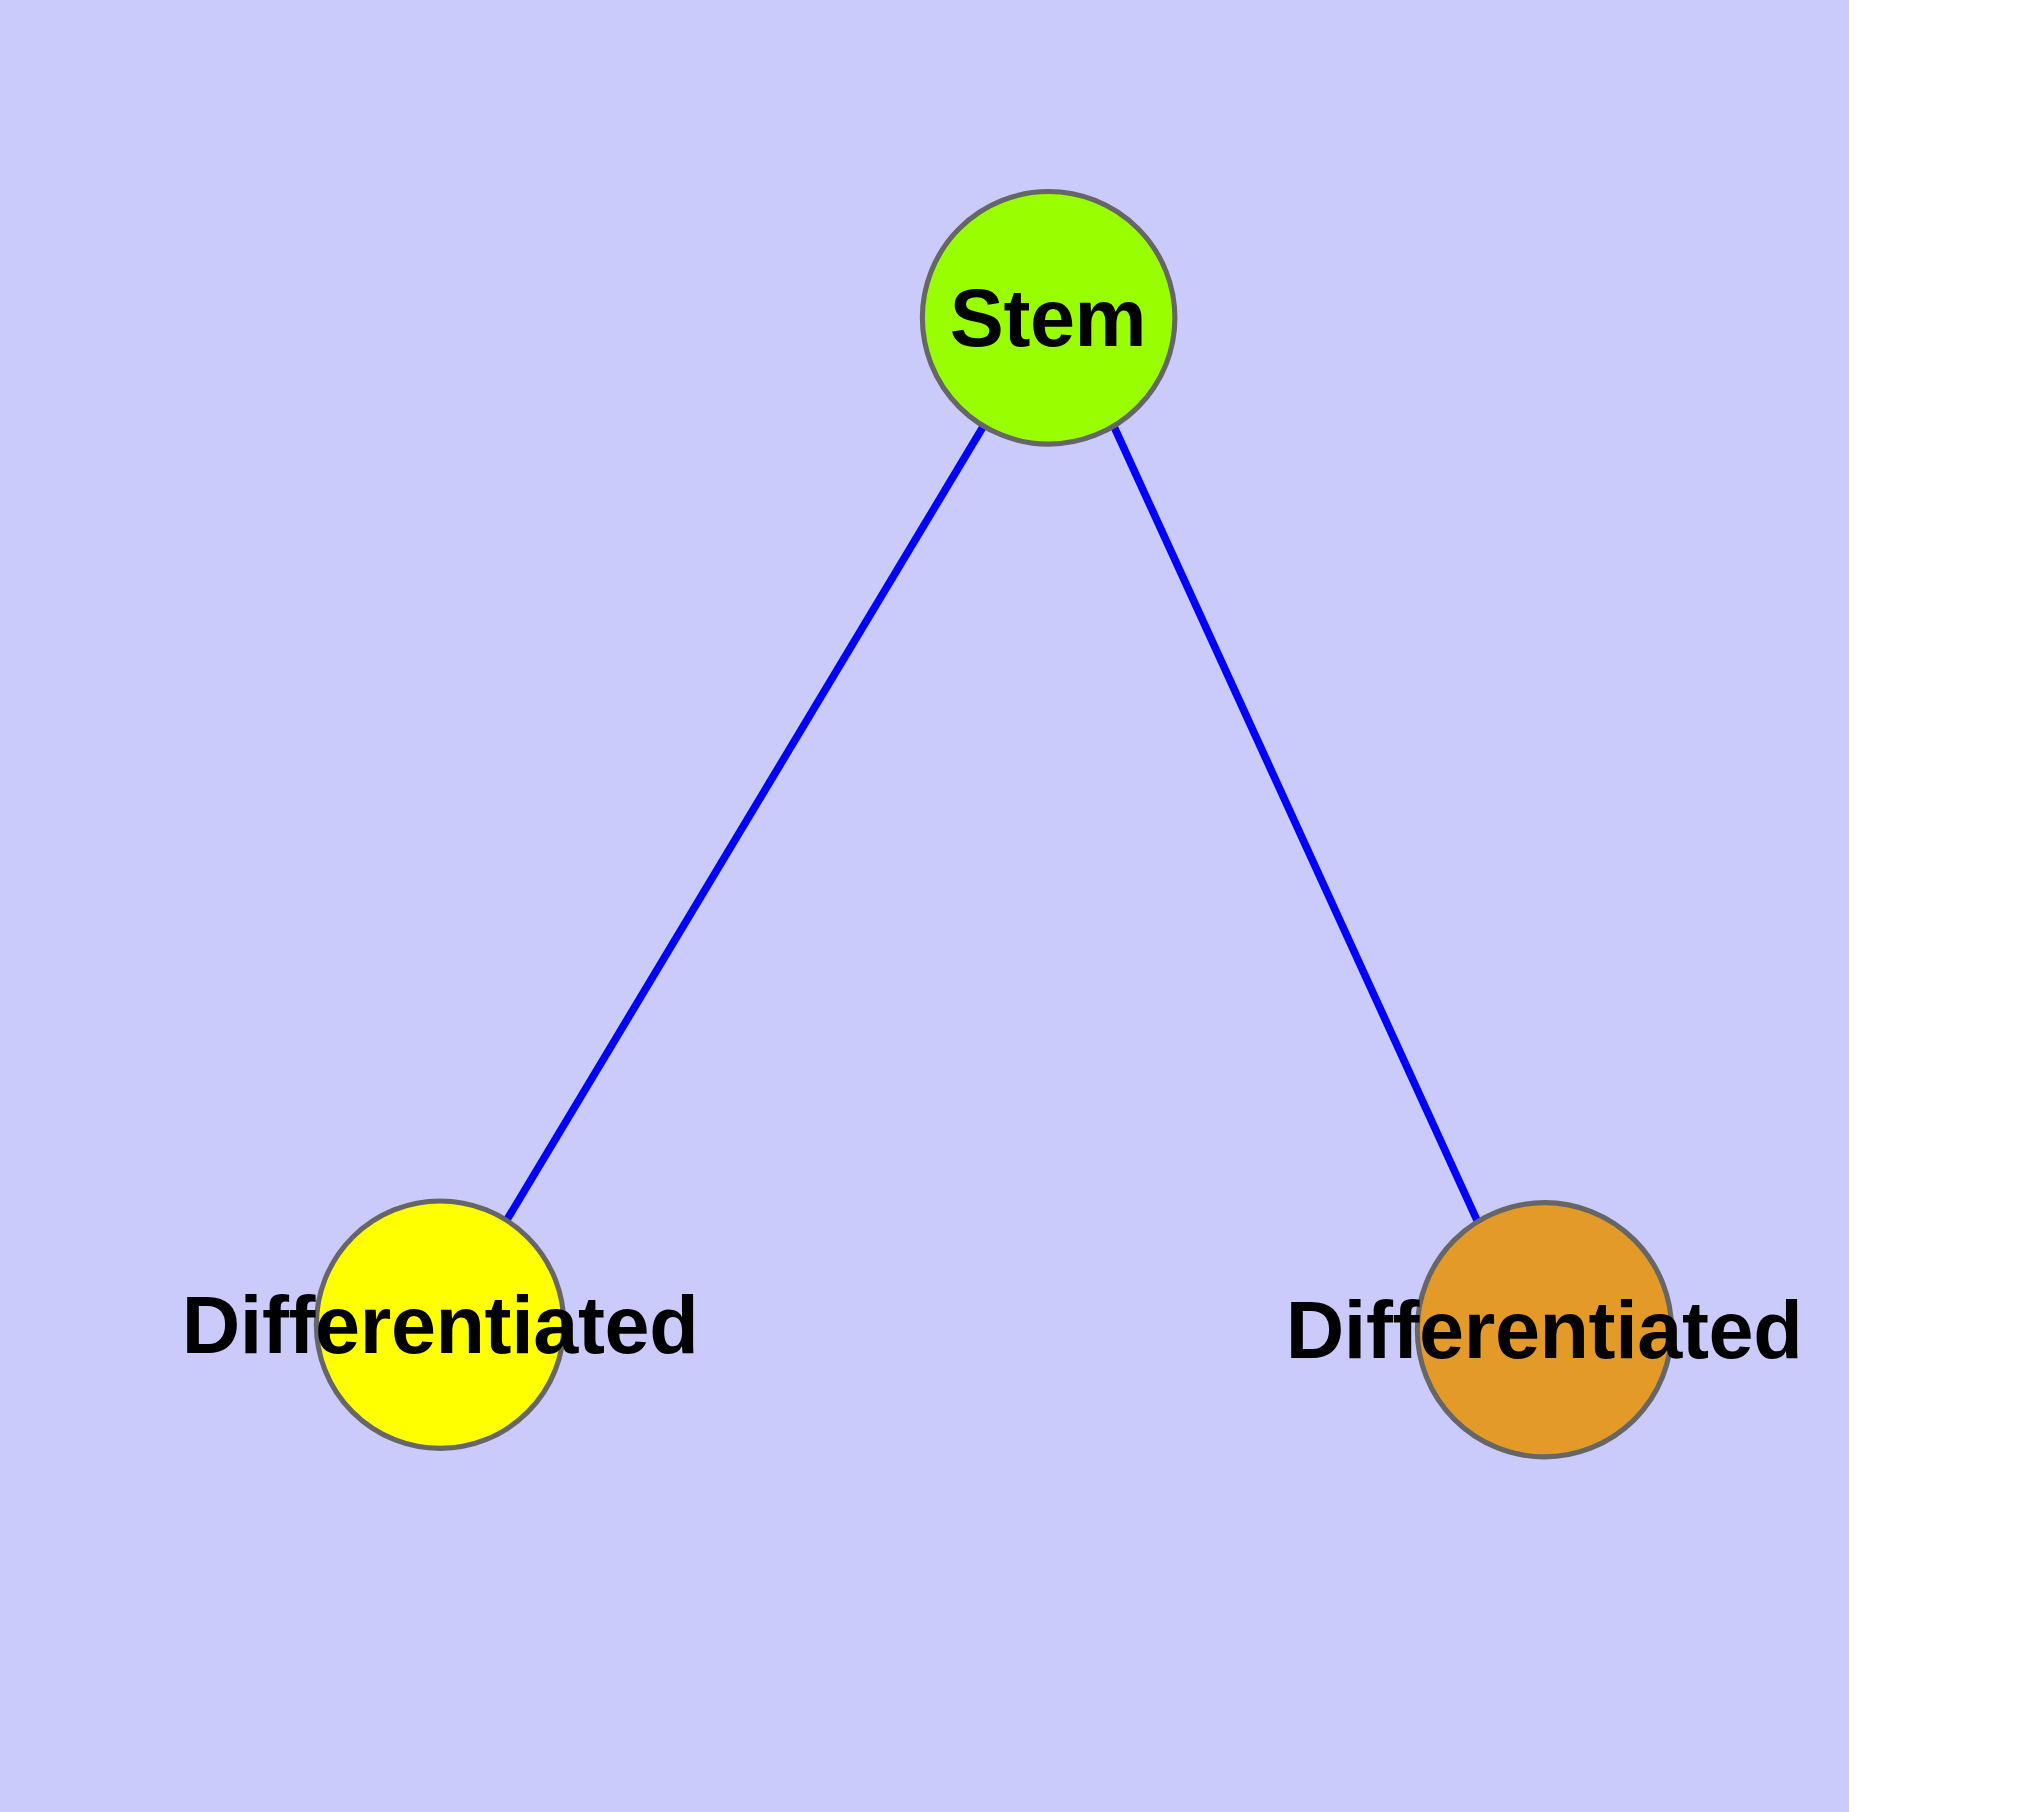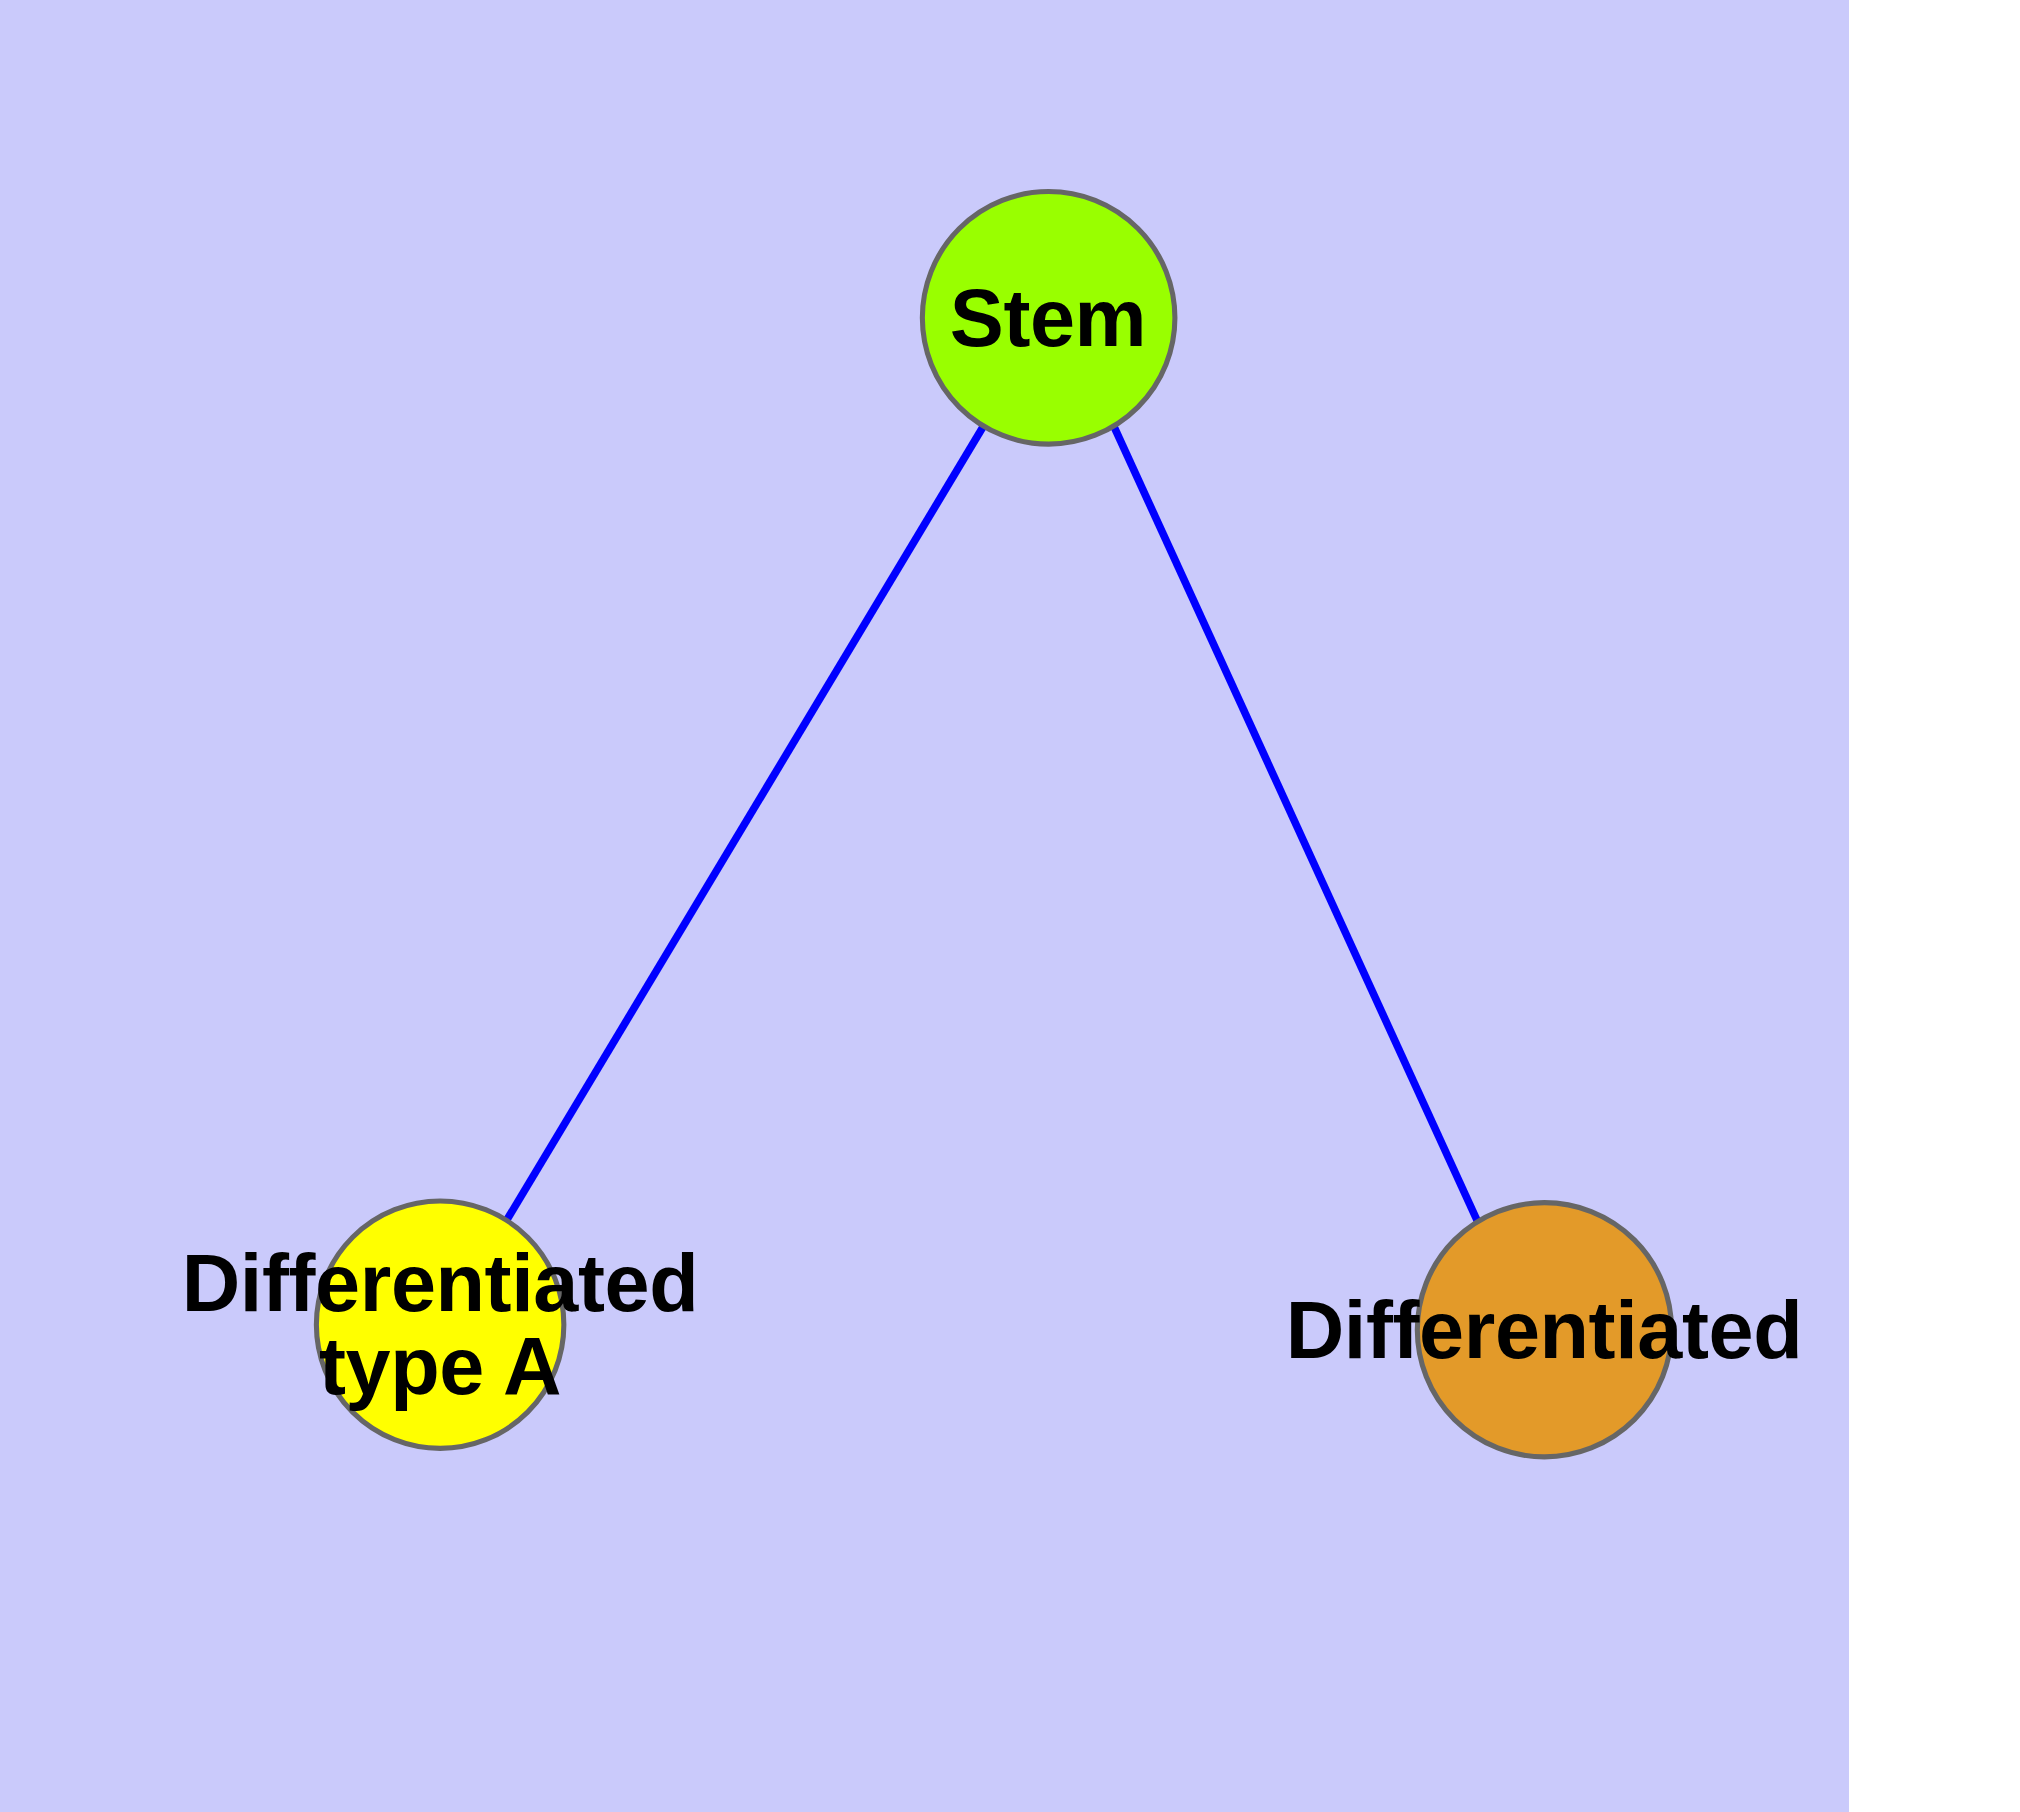--- a/index.html
+++ b/index.html
@@ -64,21 +64,20 @@
       <circle cx="1237" cy="375" r="149" fill="#99ff00" stroke="#666666" stroke-width="6"></circle>
     </g>
   </svg>
 
   <div class="node-label" id="label-stem" style="left: 1048px; top: 318px; color: rgb(0, 0, 0);">
     <span class="line">Stem</span>
   </div>
 
   <div class="node-label" id="label-diff-a" style="left: 440px; top: 1325px; color: rgb(0, 0, 0);">
     <span class="line">Differentiated</span>
-    <span class="line">type A</span>
   </div>
 
   <div class="node-label" id="label-diff-b" style="left: 1544px; top: 1330px; color: rgb(0, 0, 0);">
     <span class="line">Differentiated</span>
   </div>
 
 </div>
 
 
 </body></html>

